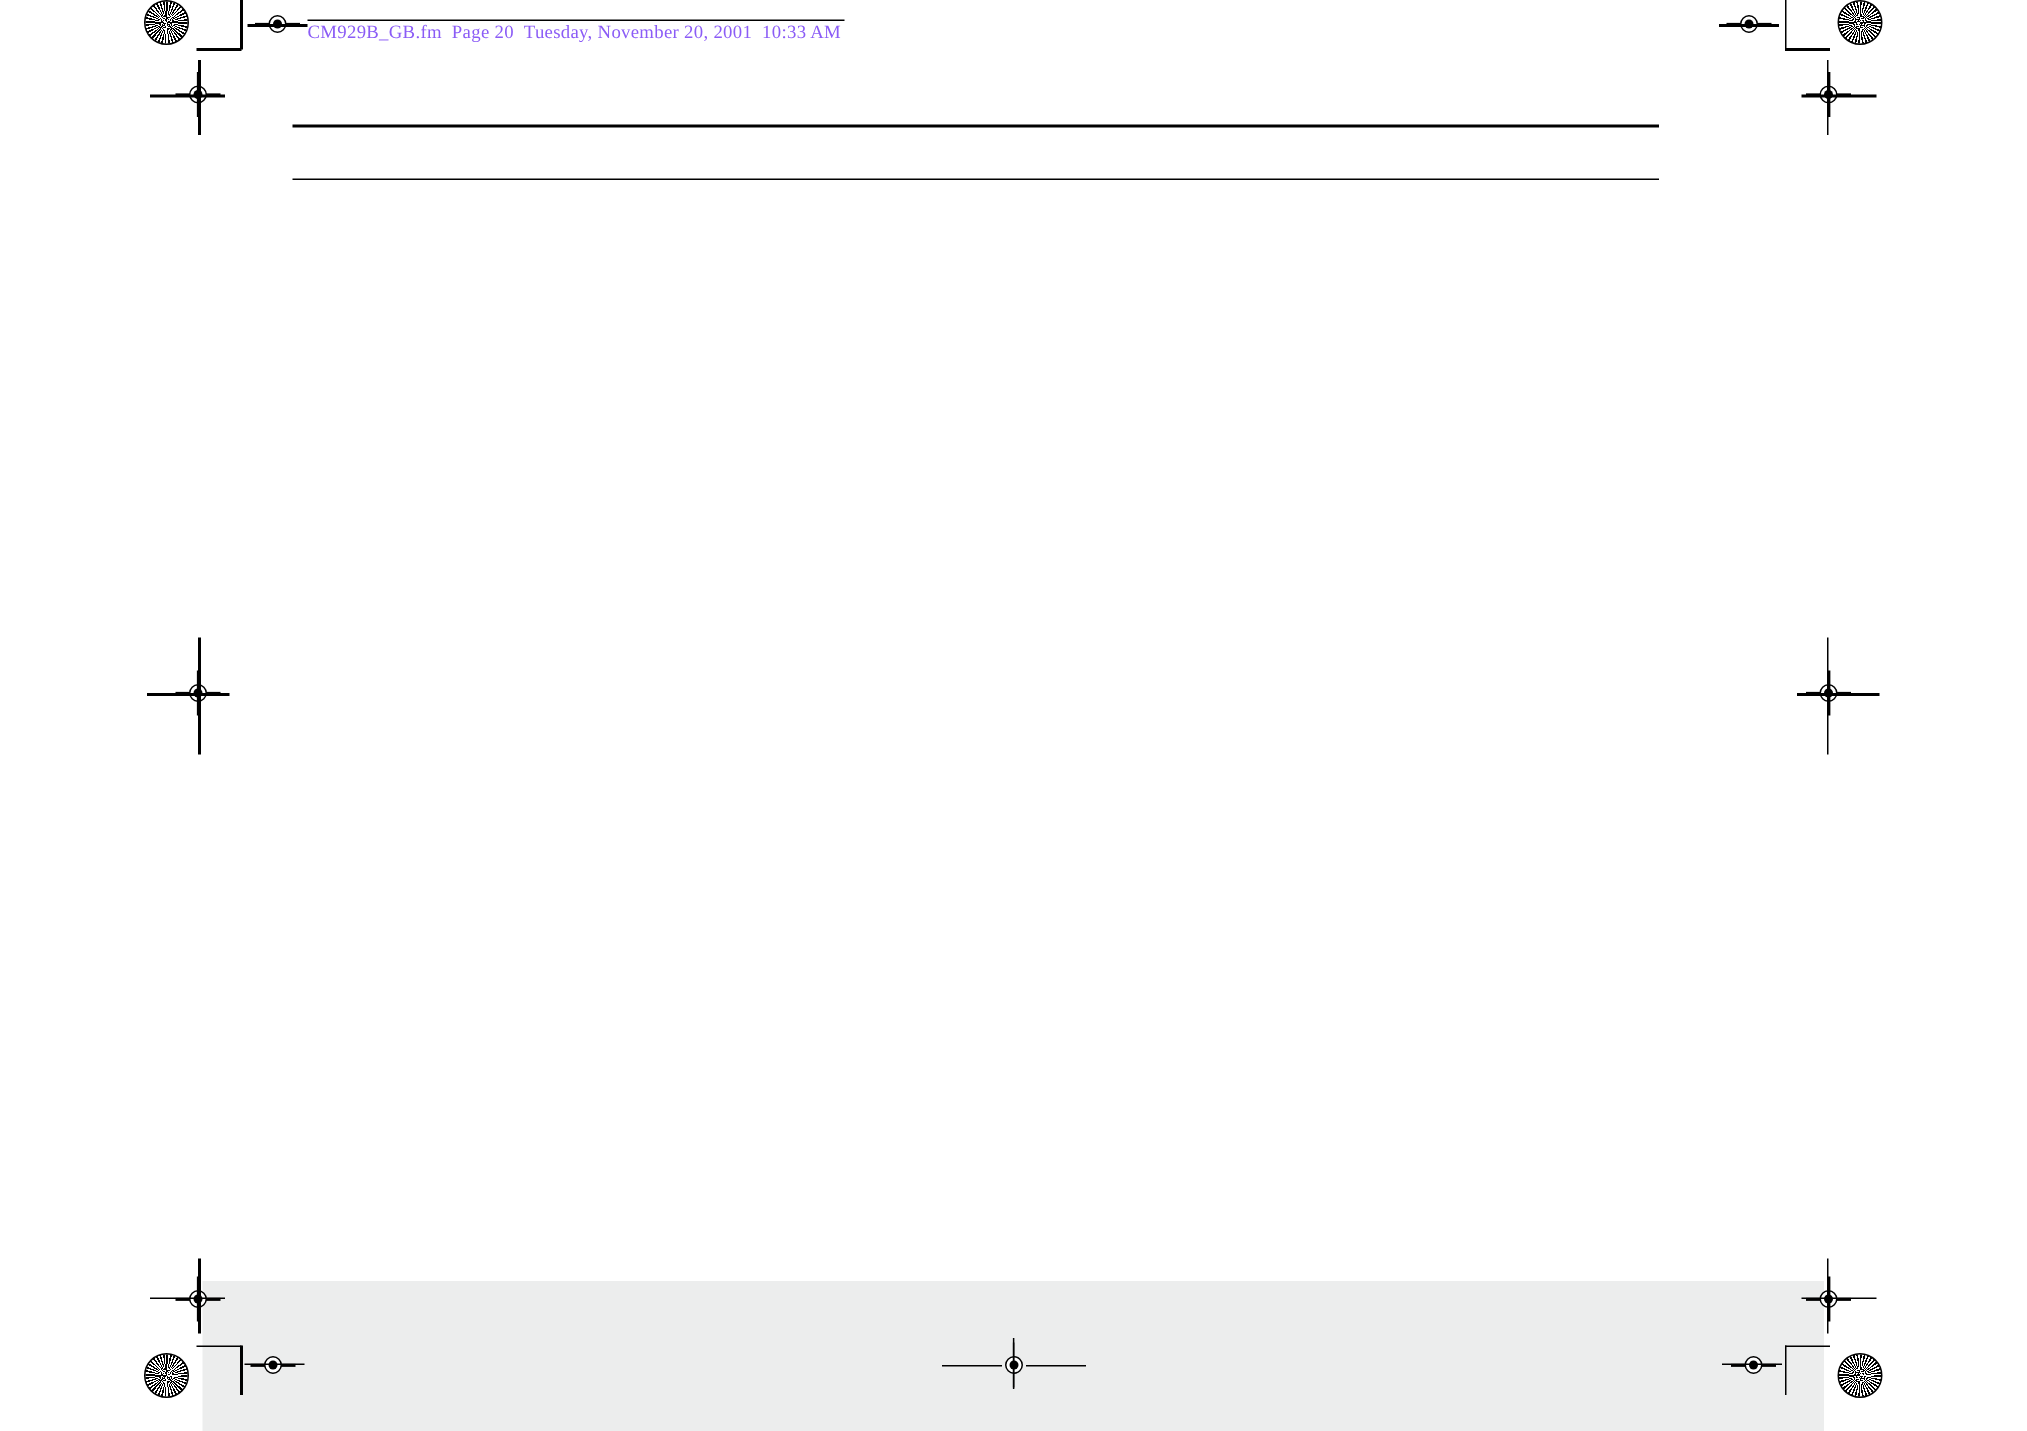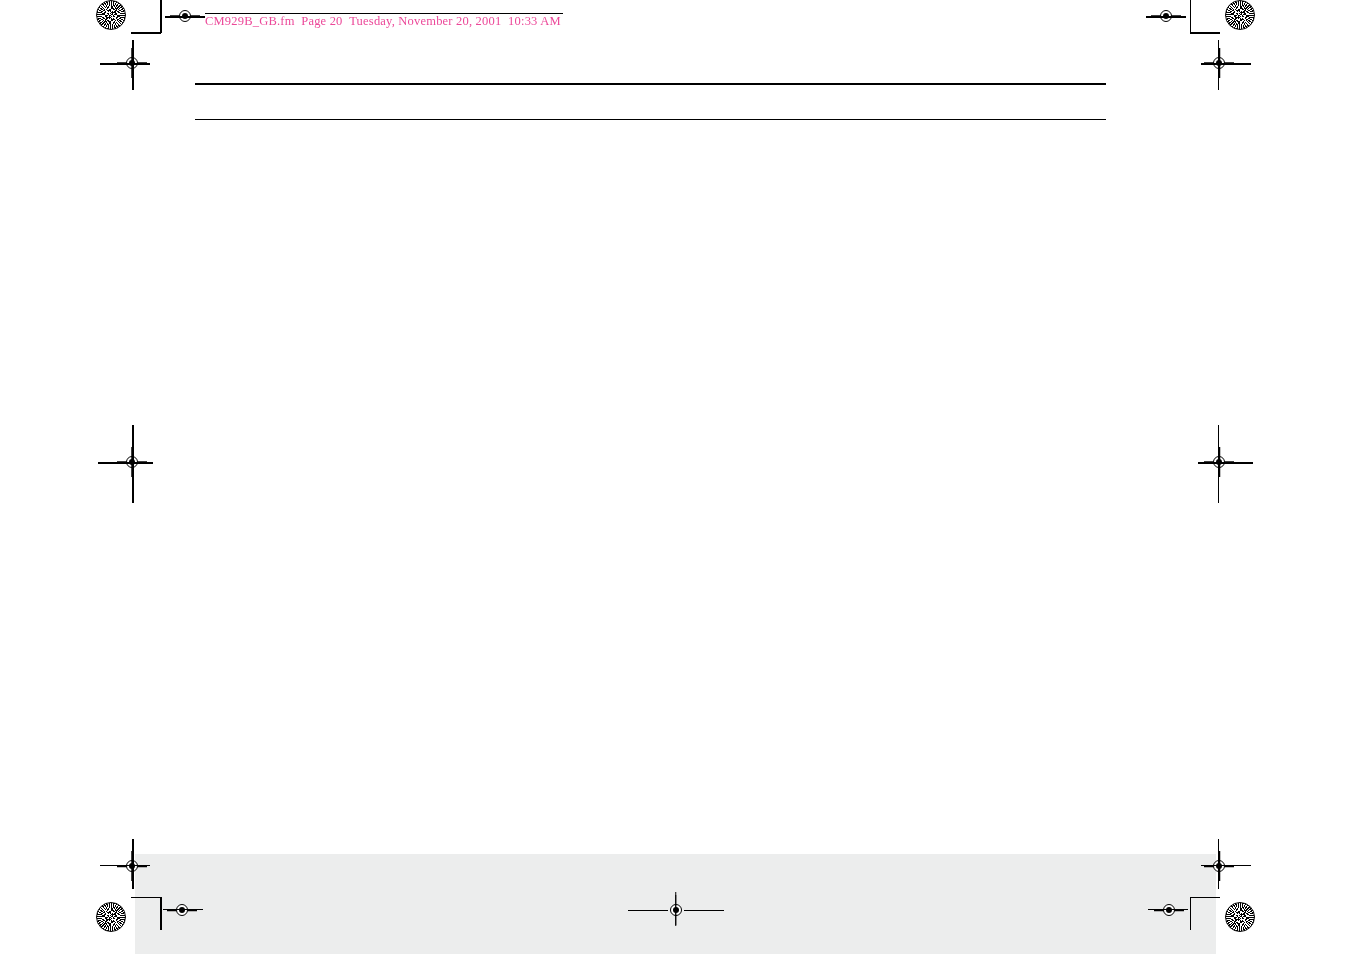--- a/index.html
+++ b/index.html
@@ -51,21 +51,21 @@
       content:""; position:absolute; background:#000;
     }
     .reg-mark.h-lines::before { width:30px; height:1.5px; left:-7px; top:50%;transform:translateY(-50%);}
     .reg-mark.v-lines::after { width:1.5px; height:30px; top:-7px; left:50%;transform:translateX(-50%);}
     
     
     .header-text {
       position: absolute;
       top: 13px; left: 205px;
       font-size: 12.5px;
-      color: #ec4899;
+      color: #8b5cf6;
       letter-spacing: 0.2px;
     }
     .header-text .overline {
       display:inline-block;
       border-top: 1px solid #000;
       padding-right: 2px;
     }
     
     
     .rule-thick {

